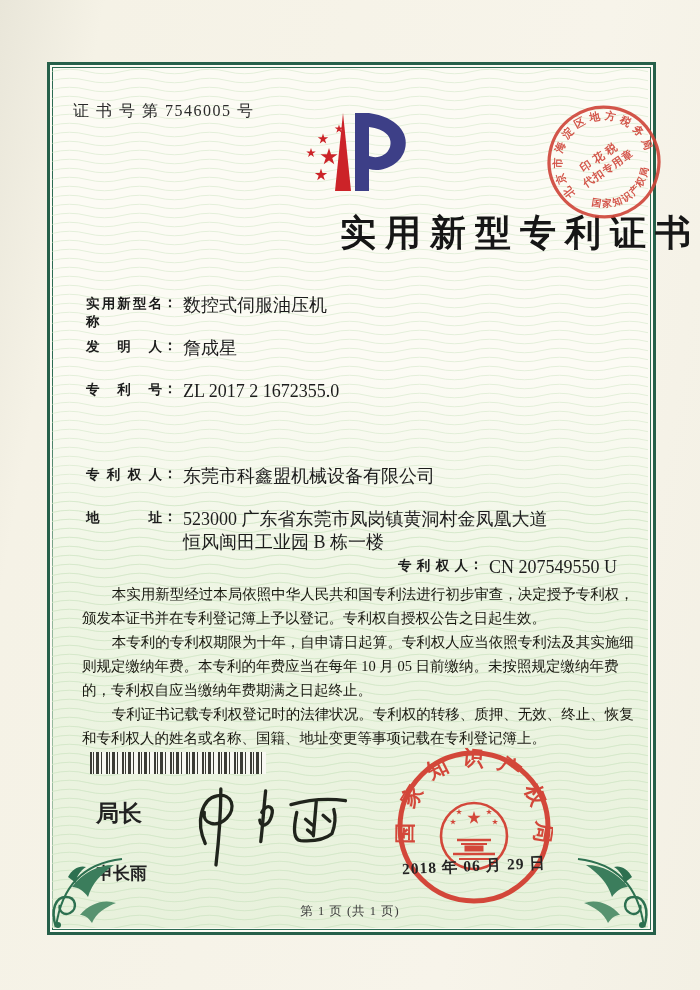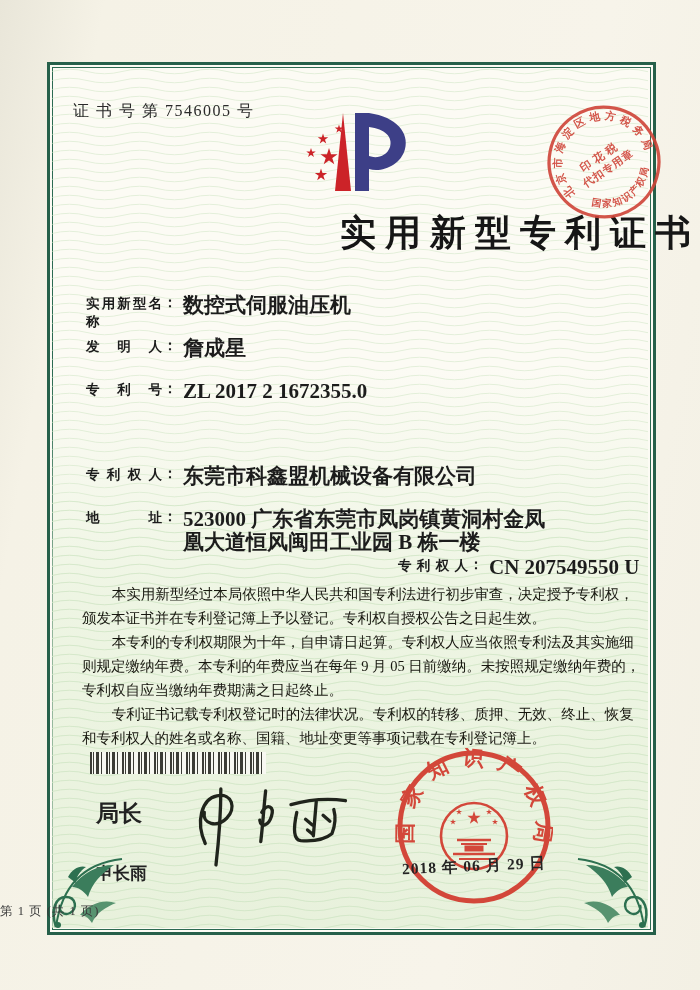--- a/index.html
+++ b/index.html
@@ -18,21 +18,21 @@
 
   .cert-no { left:73px; top:101px; font-size:16px; letter-spacing:1.5px; font-weight:400; color:#2a2a2a; }
   .logo-svg { left:283px; top:111px; width:130px; height:85px; }
   .doc-title { left:0; top:209px; width:700px; text-align:right; font-size:36px; font-weight:700;
                letter-spacing:9px; color:#161616; }
 
   .frow { left:86px; width:560px; color:#1c1c1c; }
   .flabel { display:inline-block; width:76px; font-size:13.5px; font-weight:700;
             text-align:justify; text-align-last:justify; vertical-align:top; padding-top:1px; }
   .fcolon { font-size:14px; font-weight:700; margin:0 6px 0 1px; vertical-align:top; }
-  .fvalue { display:inline-block; width:430px; font-size:21px; font-weight:700; line-height:23px; vertical-align:top; }
+  .fvalue { display:inline-block; width:430px; font-size:18px; font-weight:400; line-height:23px; vertical-align:top; }
   .frow-addr .fvalue { width:378px; }
   .grant-group { left:398px; top:556px; color:#1c1c1c; }
   .grant-group .flabel { width:70px; }
   .grant-group .fvalue { width:auto; }
 
   .paras { left:82px; top:582px; width:560px; }
   .paras p { margin:0; font-size:14.5px; line-height:24px; text-indent:2.05em;
              color:#17170f; font-weight:500; }
 
   .barcode { left:90px; top:752px; width:176px; height:22px;
@@ -43,21 +43,21 @@
   .sig-role { left:96px; top:798px; font-size:23px; font-weight:700; color:#222; }
   .sig-name { left:96px; top:830px; font-size:17px; font-weight:700; color:#222;margin-top:32px; }
   .sig-svg  { left:178px; top:782px; width:185px; height:90px; }
 
   .seal-svg { left:395px; top:748px; width:158px; height:158px; opacity:0.93; }
   .seal-date { left:402px; top:856px; font-size:15.5px; font-weight:700; color:#242424;
                letter-spacing:1px; transform:rotate(-2.5deg); }
 
   .stamp-svg { left:543px; top:101px; width:122px; height:122px; opacity:0.9; }
 
-  .footer { left:0; top:903px; width:700px; text-align:left; font-size:12.5px;
+  .footer { left:0; top:903px; width:700px; text-align:center; font-size:12.5px;
             color:#3a3a3a; letter-spacing:1px; }
 
   .ornament { width:80px; height:80px; }
   .orn-left  { left:46px;  top:853px; }
   .orn-right { left:574px; top:853px; transform:scaleX(-1); }
 </style>
 </head>
 <body>
 
 <div class="page">
@@ -114,21 +114,21 @@
   </div>
   <div class="abs frow frow-addr" style="top:508px">
     <span class="flabel">地址</span><span class="fcolon">：</span><span class="fvalue">523000 广东省东莞市凤岗镇黄洞村金凤凰大道恒风闽田工业园 B 栋一楼</span>
   </div>
   <div class="abs grant-group">
     <span class="flabel">专利权人</span><span class="fcolon">：</span><span class="fvalue">CN 207549550 U</span>
   </div>
 
   <div class="abs paras">
     <p>本实用新型经过本局依照中华人民共和国专利法进行初步审查，决定授予专利权，颁发本证书并在专利登记簿上予以登记。专利权自授权公告之日起生效。</p>
-    <p>本专利的专利权期限为十年，自申请日起算。专利权人应当依照专利法及其实施细则规定缴纳年费。本专利的年费应当在每年 9 月 05 日前缴纳。未按照规定缴纳年费的，专利权自应当缴纳年费期满之日起终止。</p>
+    <p>本专利的专利权期限为十年，自申请日起算。专利权人应当依照专利法及其实施细则规定缴纳年费。本专利的年费应当在每年 10 月 05 日前缴纳。未按照规定缴纳年费的，专利权自应当缴纳年费期满之日起终止。</p>
     <p>专利证书记载专利权登记时的法律状况。专利权的转移、质押、无效、终止、恢复和专利权人的姓名或名称、国籍、地址变更等事项记载在专利登记簿上。</p>
   </div>
 
   <div class="abs barcode"></div>
 
   <div class="abs sig-role">局长</div>
   <div class="abs sig-name">申长雨</div>
   <svg class="abs sig-svg" viewBox="0 0 190 90">
     <g fill="none" stroke="#20241c" stroke-width="3.4" stroke-linecap="round" stroke-linejoin="round">
       <path d="M28,62 C18,40 24,16 40,13 C56,10 60,26 50,36 C40,46 25,42 27,30"></path>

